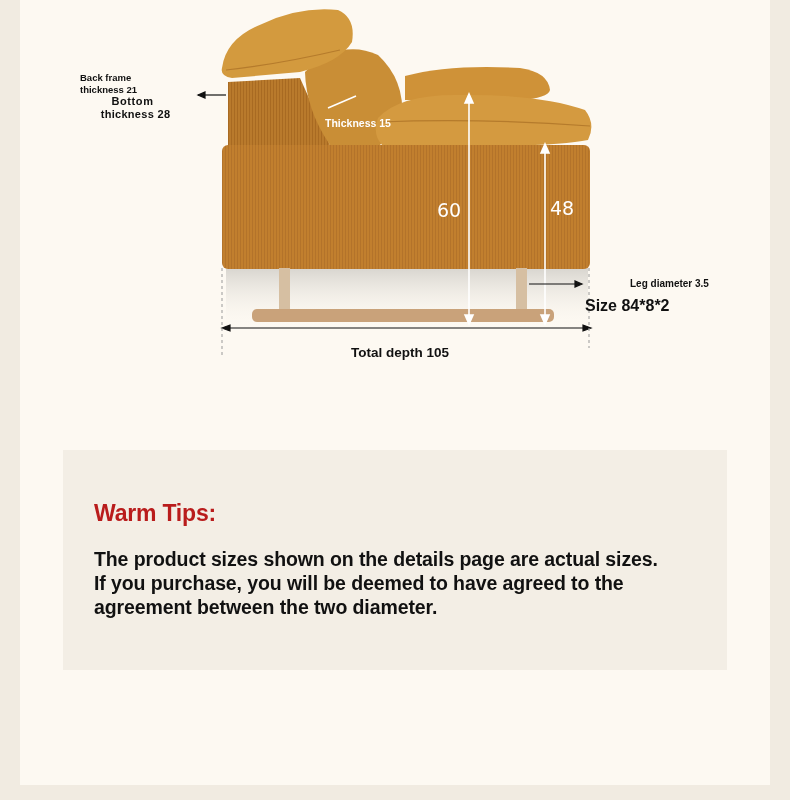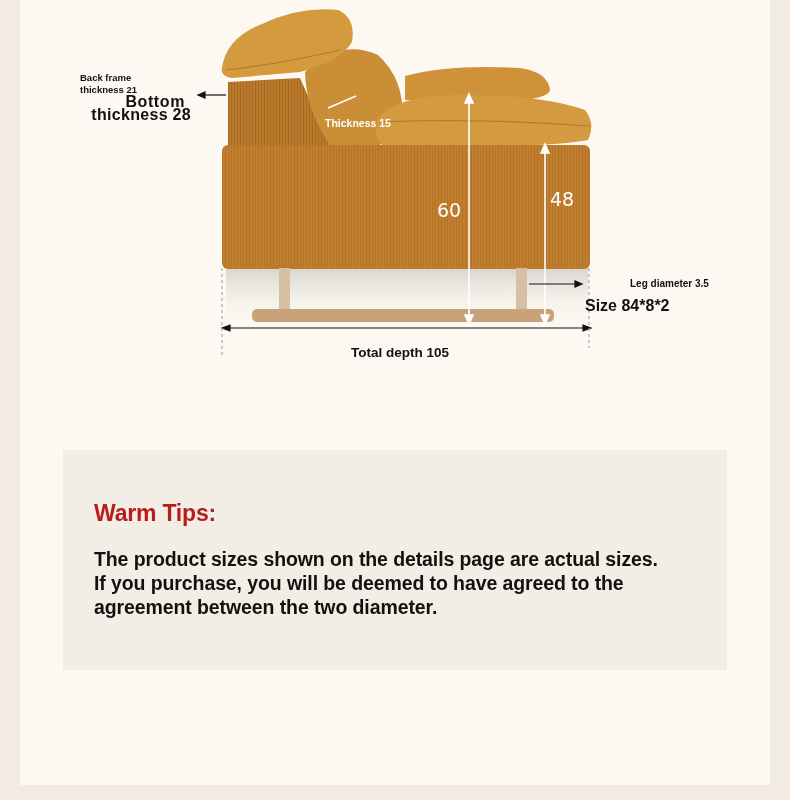--- a/index.html
+++ b/index.html
@@ -76,27 +76,27 @@
   <g stroke="#999" stroke-width="1" stroke-dasharray="3,3">
     <line x1="222" y1="268" x2="222" y2="358"></line>
     <line x1="589" y1="268" x2="589" y2="348"></line>
   </g>
 </svg>
 
 <div class="lbl" style="left:80px;top:72px;width:111px;font-size:9.5px;line-height:12px;">
   <div>Back frame</div>
   <div>thickness 21</div>
 </div>
-<div class="lbl" style="left:80px;top:95px;width:111px;text-align:right;font-size:16px;line-height:13px;">
+<div class="lbl" style="left:80px;top:95px;width:111px;text-align:center;font-size:11px;line-height:13px;">
   <div style="padding-right:6px;letter-spacing:0.6px;">Bottom</div>
   <div style="letter-spacing:0.3px;">thickness 28</div>
 </div>
 <div class="lbl" style="left:325px;top:117px;font-size:10.5px;color:#fff;text-align:right;">Thickness 15</div>
 <div class="dim-white" style="left:437px;top:199px;">60</div>
-<div class="dim-white" style="left:550px;top:188px;">48</div>
+<div class="dim-white" style="left:550px;top:197px;">48</div>
 <div class="lbl" style="left:586px;top:278px;font-size:10px;padding-left:44px;">Leg diameter 3.5</div>
 <div class="lbl" style="left:585px;top:297px;font-size:16px;">Size 84*8*2</div>
 <div class="lbl" style="left:351px;top:345px;font-size:13.5px;">Total depth 105</div>
 
 <div class="tips">
   <div class="tips-title">Warm Tips:</div>
   <div class="tips-body">
     <div>The product sizes shown on the details page are actual sizes.</div>
     <div>If you purchase, you will be deemed to have agreed to the</div>
     <div>agreement between the two diameter.</div>

